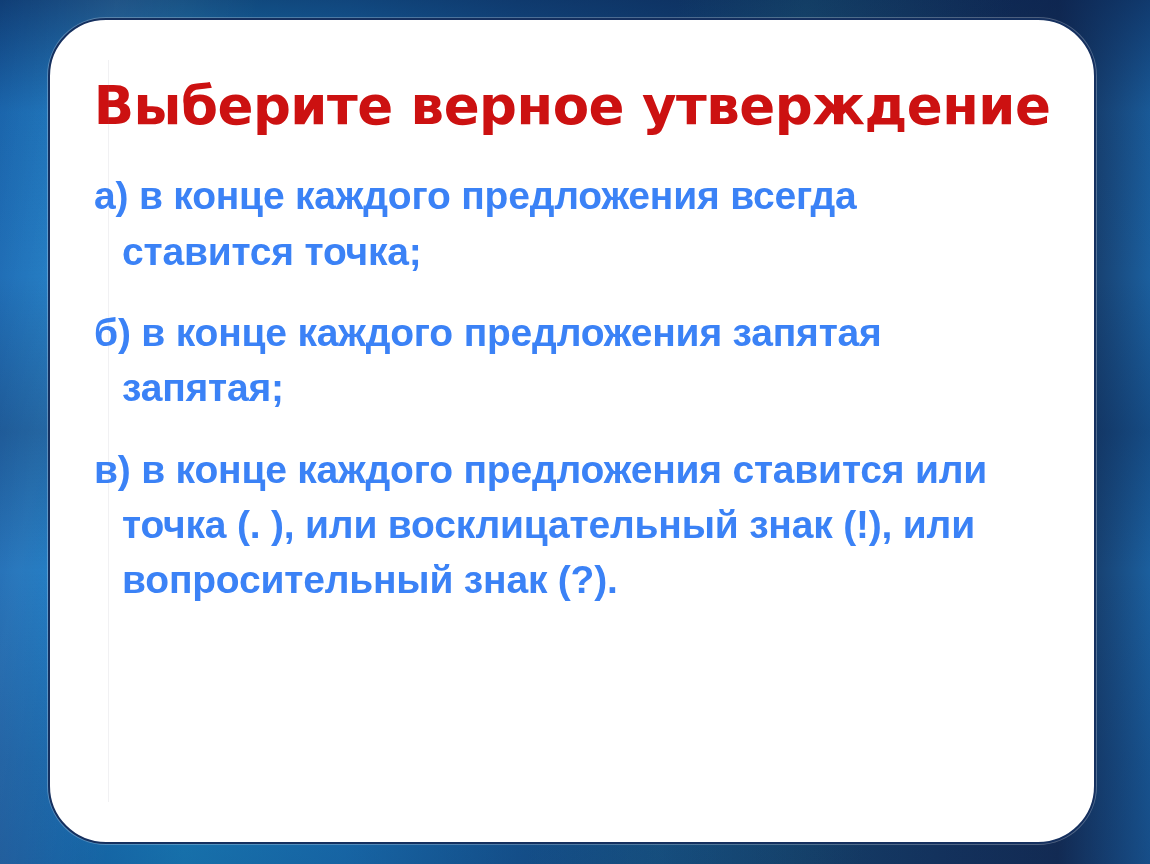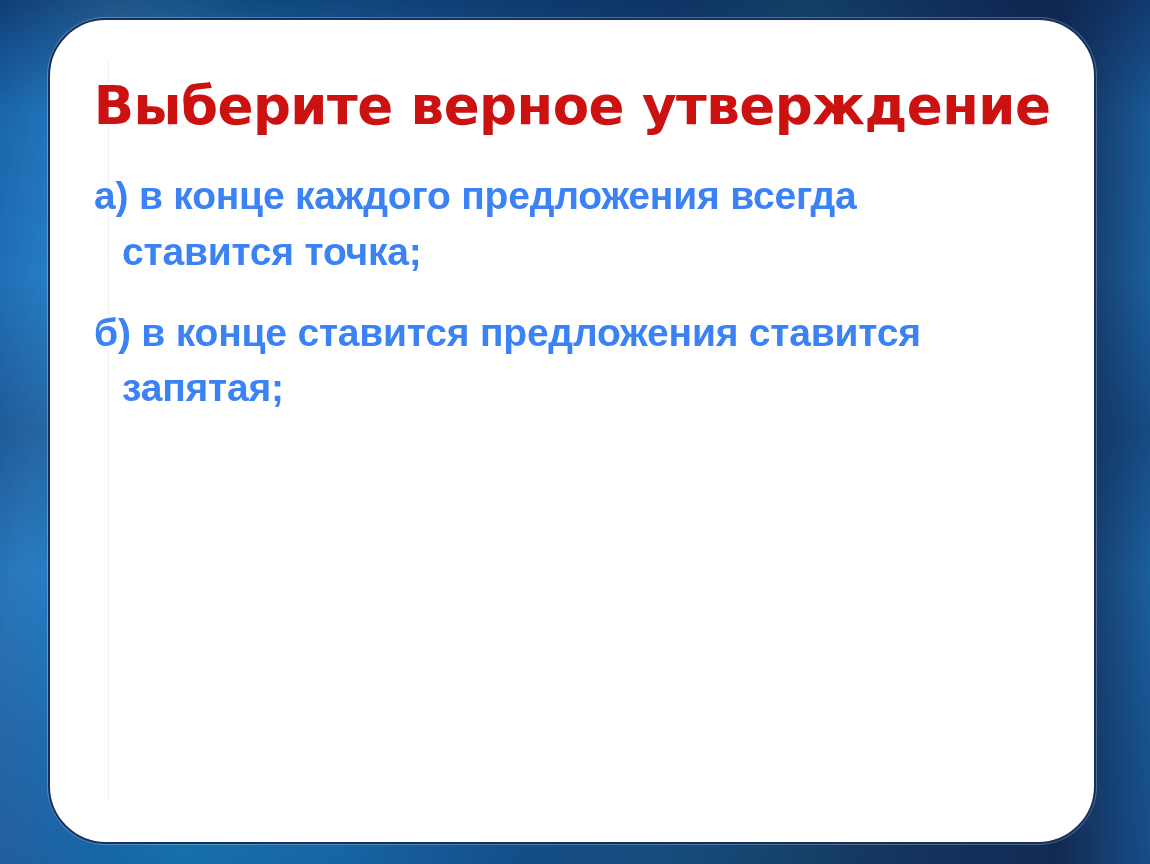--- a/index.html
+++ b/index.html
@@ -128,18 +128,19 @@
 <body>
 
 <div class="slide">
 
   <div class="card">
 
     <h1 class="title">Выберите верное утверждение</h1>
 
     <ul class="options">
       <li class="option">а) в конце каждого предложения всегда ставится точка;</li>
-      <li class="option">б) в конце ставится предложения ставится запятая;</li>
+      <li class="option">б) в конце каждого предложения запятая запятая;</li>
+      <li class="option">в) в конце каждого предложения ставится или точка (. ), или восклицательный знак (!), или вопросительный знак (?).</li>
     </ul>
 
   </div>
 
 </div>
 
 </body></html>

